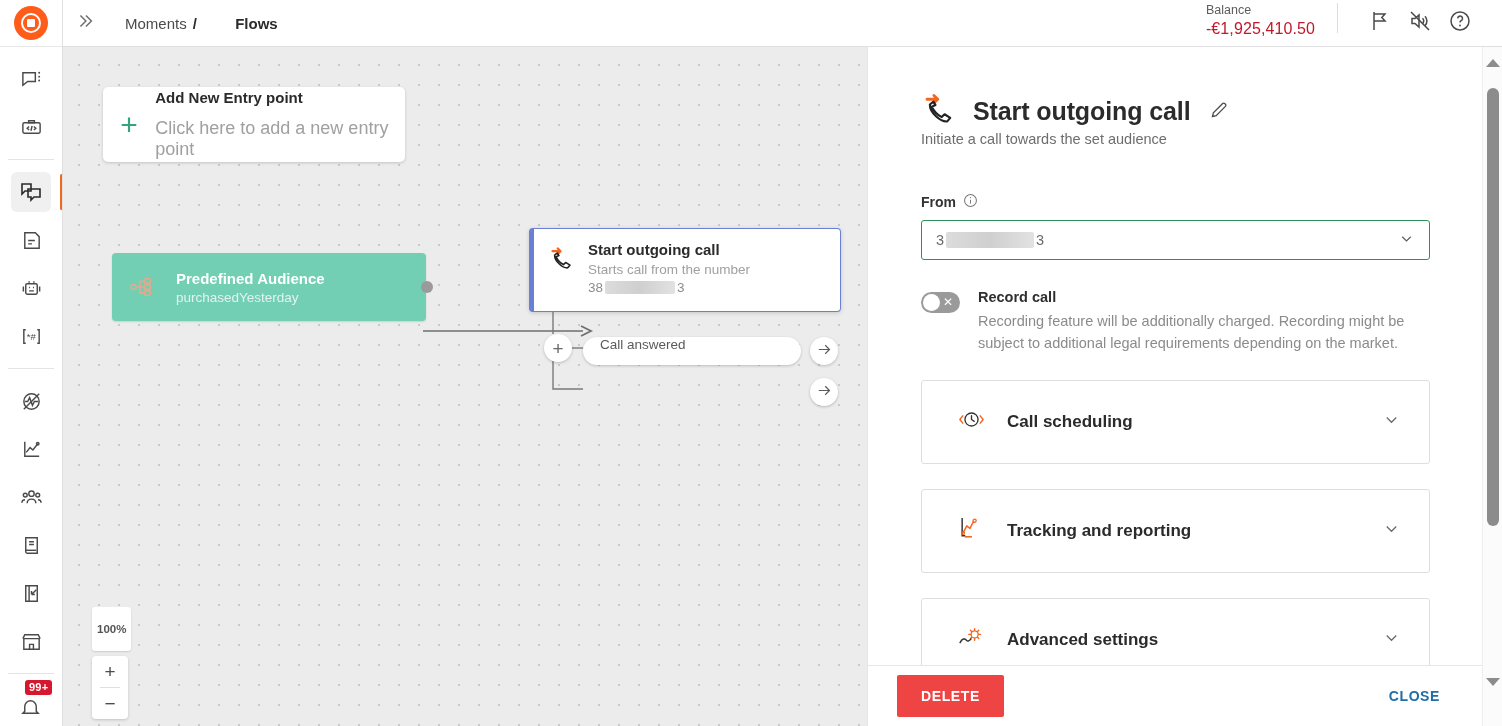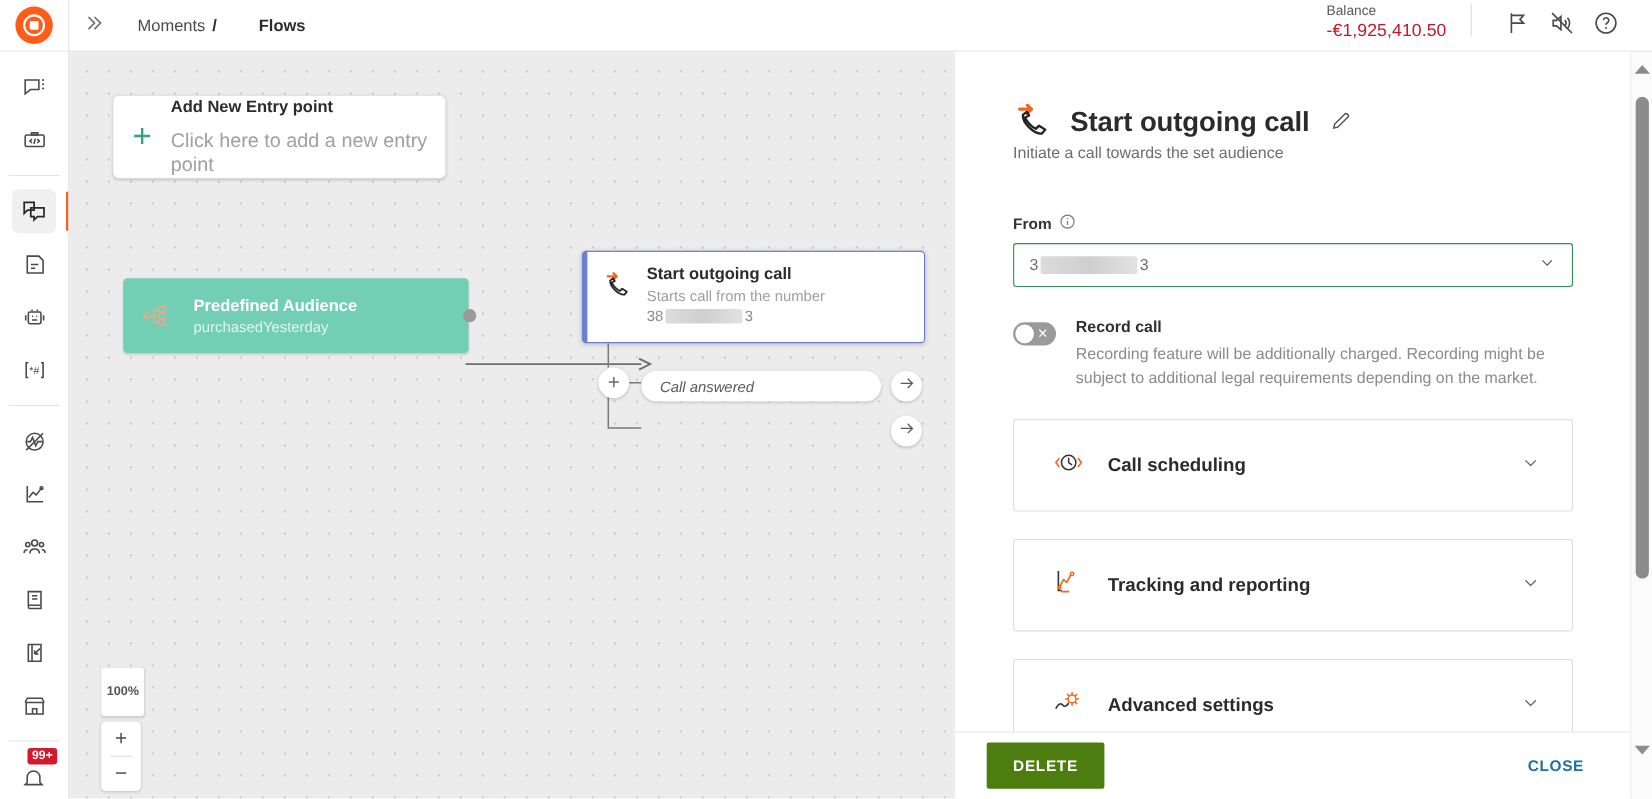--- a/index.html
+++ b/index.html
@@ -123,22 +123,22 @@
 
   .branch-tree { position: absolute; left: 470px; top: 265px; width: 320px; height: 110px; }
   .plus-node {
     position: absolute; left: 481px; top: 287px; width: 28px; height: 28px;
     background:#fff; border-radius:50%; box-shadow: 0 1px 3px rgba(0,0,0,.22);
     display:flex; align-items:center; justify-content:center; color:#6b6b6b; font-size:19px;
     cursor:pointer; line-height:1;
   }
   .pill {
     position: absolute; height: 28px; width: 218px; background:#fff; border-radius: 14px;
-    box-shadow: 0 1px 3px rgba(0,0,0,.2); display:flex; align-items:center;
-    padding-left: 17px; font-size: 13.5px; color:#5a5a5a; cursor: pointer; font-style: italic;
+    box-shadow: 0 1px 3px rgba(0,0,0,.2); display:flex; align-items:flex-start;
+    padding-left: 17px; font-size: 13.5px; color:#5a5a5a; cursor: pointer;
   }
   .pill.p1 { left: 520px; top: 290px; }
   .pill.p2 { left: 520px; top: 331px; }
   .arrow-node {
     position: absolute; width: 28px; height: 28px; background:#fff; border-radius:50%;
     box-shadow: 0 1px 3px rgba(0,0,0,.22); display:flex; align-items:center; justify-content:center;
     color:#5a5a5a; cursor:pointer;
   }
   .arrow-node.a1 { left: 747px; top: 290px; }
   .arrow-node.a2 { left: 747px; top: 331px; }
@@ -190,21 +190,21 @@
     display:flex; align-items:center; padding: 0 28px 0 36px; cursor:pointer; background:#fff;
   }
   .acc-label { font-size: 17px; font-weight: bold; color:#2b2b2b; margin-left: 22px; }
   .acc-caret { margin-left:auto; color:#6a6a6a; }
 
   .panel-footer {
     position:absolute; left:0; bottom:0; width: 615px; height: 61px; background:#fff;
     border-top: 1px solid #e6e6e6; display:flex; align-items:center; padding: 0 29px 0 29px;
   }
   .btn-delete {
-    background:#4d7c0f; color:#fff; font-size: 14px; font-weight: bold; letter-spacing: .6px;
+    background:#ef4444; color:#fff; font-size: 14px; font-weight: bold; letter-spacing: .6px;
     border: none; border-radius: 2px; padding: 13px 24px; cursor:pointer;
     font-family:"Liberation Sans", sans-serif;
   }
   .btn-close {
     margin-left:auto; background:none; border:none; color:#1e6ea8; font-size: 14px;
     font-weight: bold; letter-spacing:.6px; cursor:pointer; padding: 10px 14px;
     font-family:"Liberation Sans", sans-serif;
   }
 
   

